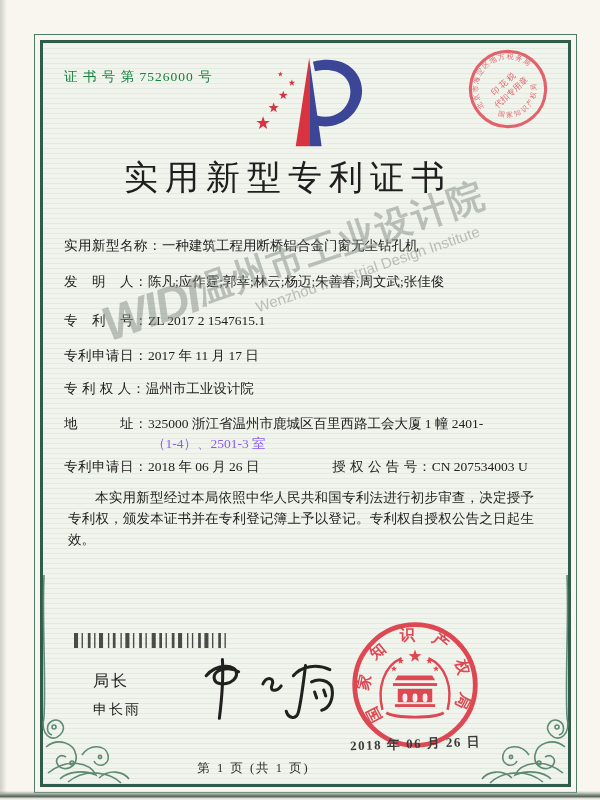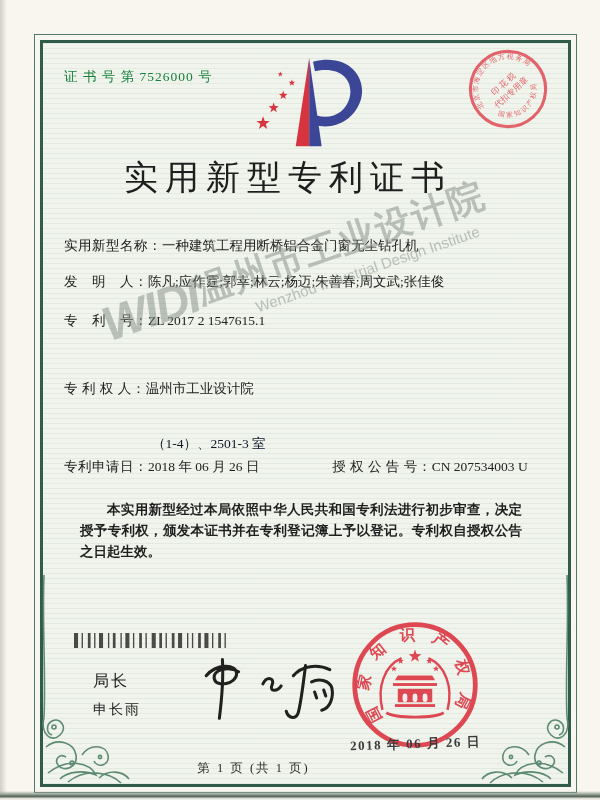--- a/index.html
+++ b/index.html
@@ -17,24 +17,24 @@
      background:#f1f4ec;
      background-image:repeating-linear-gradient(0deg,rgba(125,160,130,0.12) 0px,rgba(125,160,130,0.12) 1px,rgba(0,0,0,0) 1px,rgba(0,0,0,0) 5px);}
   
   #cert-no{left:64px;top:68px;font-size:13.5px;color:#15803d;letter-spacing:1px;}
   #logo{left:244px;top:56px;width:138px;height:96px;}
   #title{left:0;top:155px;width:569px;text-align:center;font-size:34px;color:#1e1e1e;
      letter-spacing:7px;text-indent:7px;font-weight:400;}
   
   .frow{position:absolute;left:64px;width:478px;font-size:13.5px;color:#222;line-height:22px;white-space:nowrap;}
   .frow .lab{letter-spacing:0.5px;}
-  #addr-line2{position:absolute;left:152px;font-size:13.5px;color:#0f172a;}
+  #addr-line2{position:absolute;left:152px;font-size:13.5px;color:#8b5cf6;}
   
   #body-text{left:64px;top:483px;width:474px;font-size:13.5px;color:#1f1f1f;text-align:justify;}
-  #body-text p{margin:16px;text-indent:2em;line-height:21px;font-weight:bold;}
+  #body-text p{margin:4px;text-indent:2em;line-height:21px;}
   
   #barcode{left:74px;top:633px;width:160px;height:16px;}
   
   #director-label{left:93px;top:671px;font-size:16px;color:#222;letter-spacing:2px;}
   #director-name{left:93px;top:701px;font-size:14px;color:#222;letter-spacing:2px;}
   #signature{left:192px;top:652px;width:152px;height:84px;}
   
   #seal-main{left:348px;top:618px;width:134px;height:134px;opacity:.93;}
   #seal-date{left:350px;top:735px;font-size:13px;color:#3a3a3a;letter-spacing:1.5px;transform:rotate(-2deg);font-weight:bold;}
   
@@ -97,22 +97,28 @@
 
   <div class="frow" style="top:271px">
     <span class="lab">发　明　人：</span><span>陈凡;应作霆;郭幸;林云;杨迈;朱善春;周文武;张佳俊</span>
   </div>
   <div class="frow" style="top:235px">
     <span class="lab">实用新型名称：</span><span>一种建筑工程用断桥铝合金门窗无尘钻孔机</span>
   </div>
   <div class="frow" style="top:310px">
     <span class="lab">专　利　号：</span><span>ZL 2017 2 1547615.1</span>
   </div>
+  <div class="frow" style="top:345px">
+    <span class="lab">专利申请日：</span><span>2017 年 11 月 17 日</span>
+  </div>
   <div class="frow" style="top:378px">
     <span class="lab">专 利 权 人：</span><span>温州市工业设计院</span>
+  </div>
+  <div class="frow" style="top:413px">
+    <span class="lab">地　　　址：</span><span>325000 浙江省温州市鹿城区百里西路工会大厦 1 幢 2401-</span>
   </div>
   <div id="addr-line2" style="top:435px">（1-4）、2501-3 室</div>
   <div class="frow" style="top:456px">
     <span class="lab">专利申请日：</span><span>2018 年 06 月 26 日</span>
     <span style="display:inline-block;width:66px"></span>
     <span class="lab">授 权 公 告 号：</span><span>CN 207534003 U</span>
   </div>
 
   <div class="abs" id="body-text">
     <p>本实用新型经过本局依照中华人民共和国专利法进行初步审查，决定授予专利权，颁发本证书并在专利登记簿上予以登记。专利权自授权公告之日起生效。</p>

